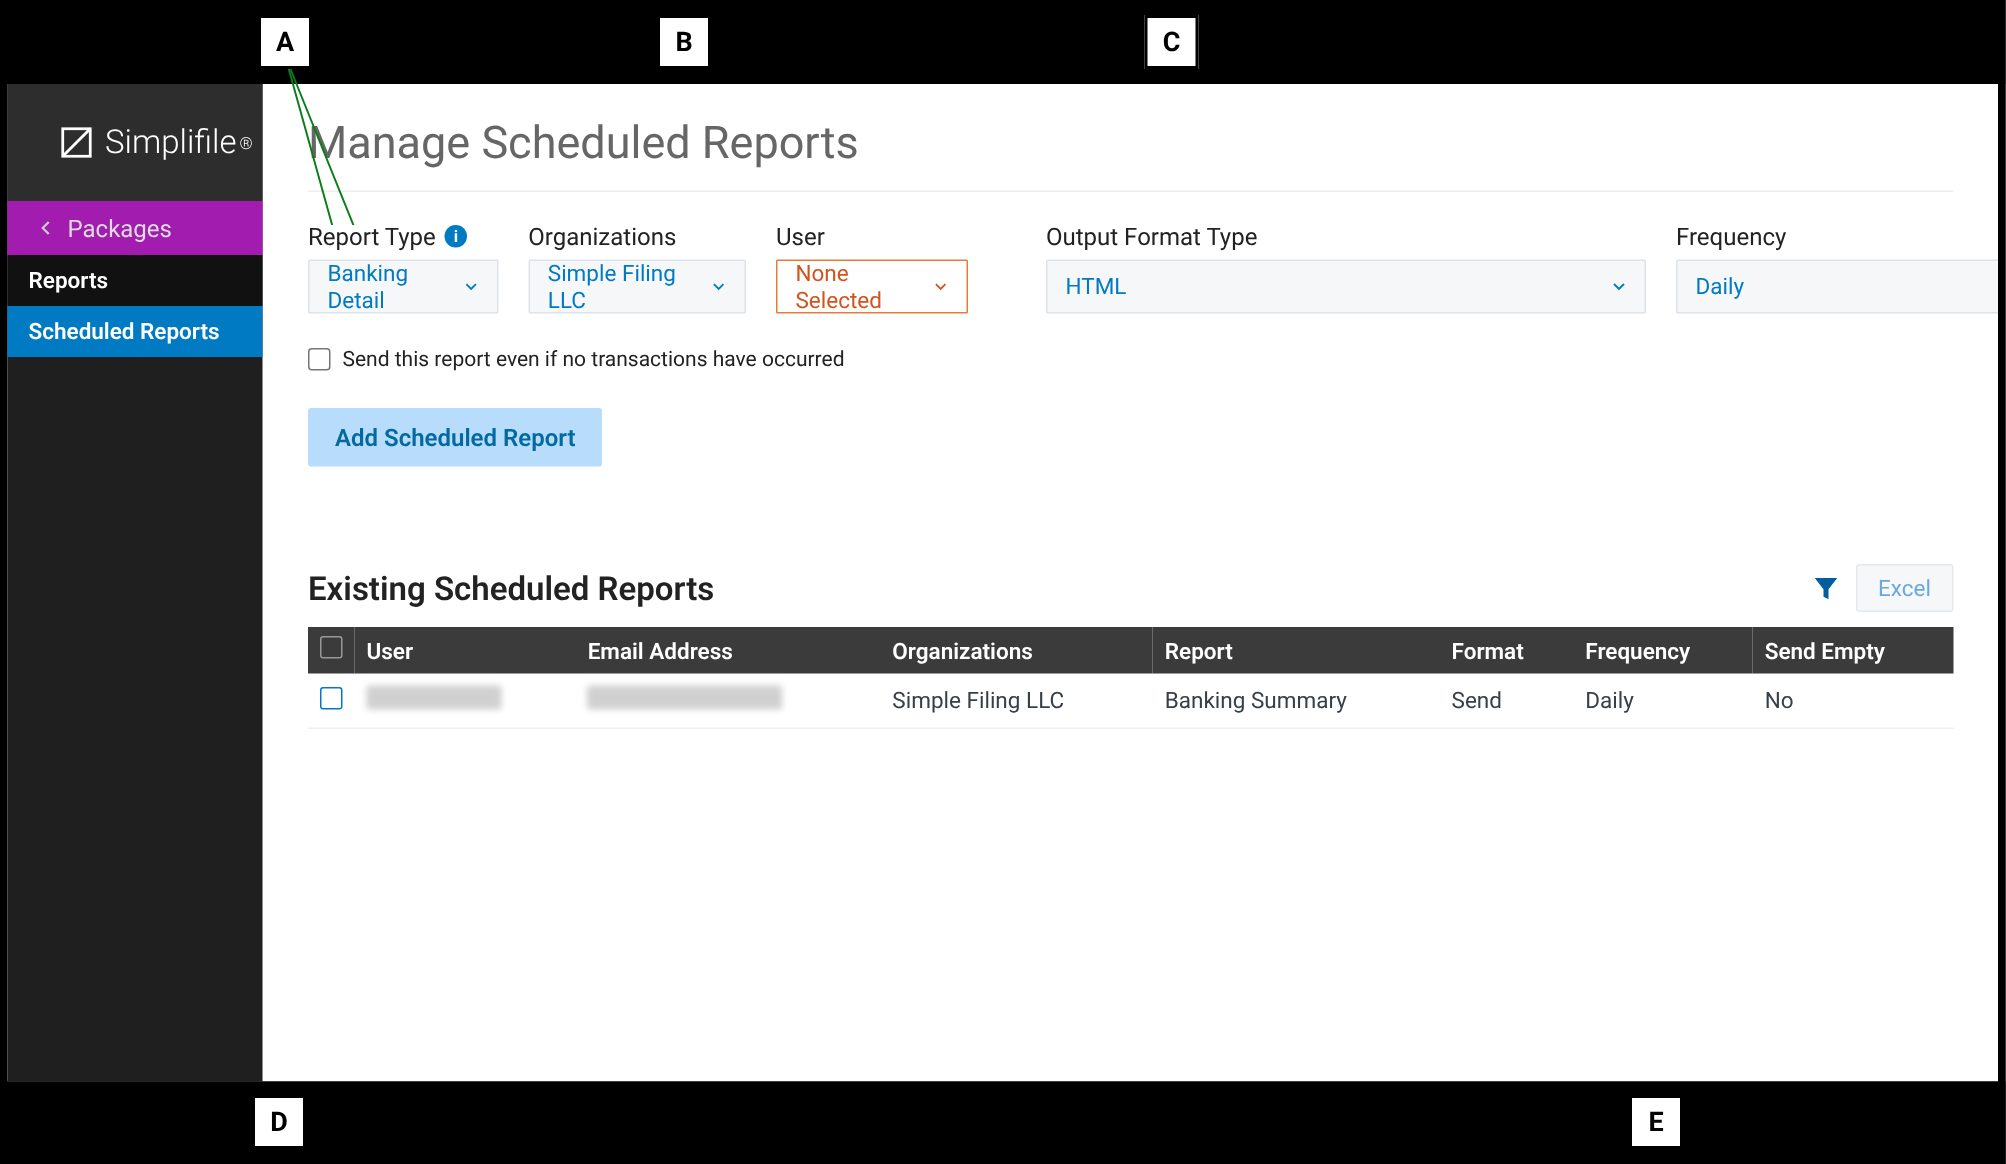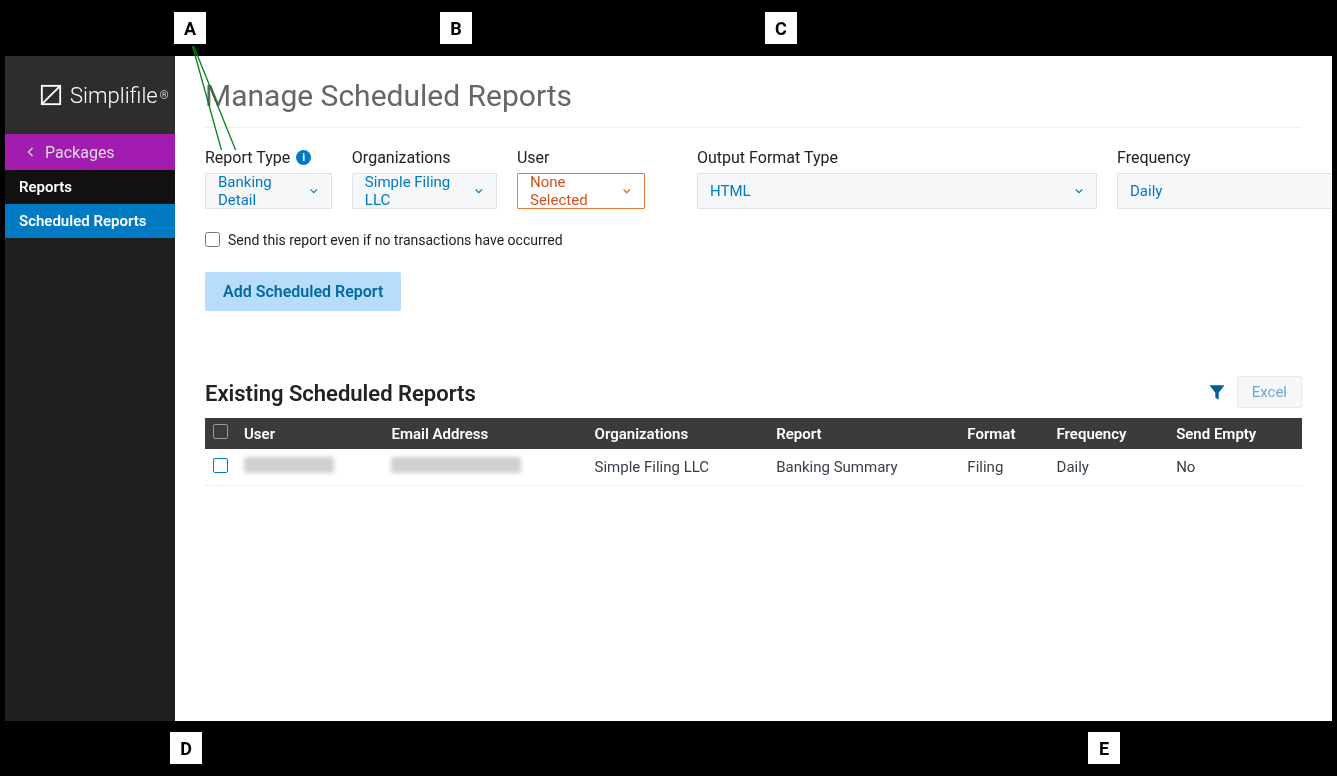--- a/index.html
+++ b/index.html
@@ -167,21 +167,21 @@
             <th>Send Empty</th>
           </tr>
         </thead>
         <tbody>
           <tr>
             <td><span class="chk-outline blue"></span></td>
             <td><span class="redact" style="width:90px"></span></td>
             <td><span class="redact" style="width:130px"></span></td>
             <td>Simple Filing LLC</td>
             <td>Banking Summary</td>
-            <td>Filing</td>
+            <td>Send</td>
             <td>Daily</td>
             <td>No</td>
           </tr>
         </tbody>
       </table>
     </div>
   </div>
 </div>
 
 <div class="bottombar"></div>

